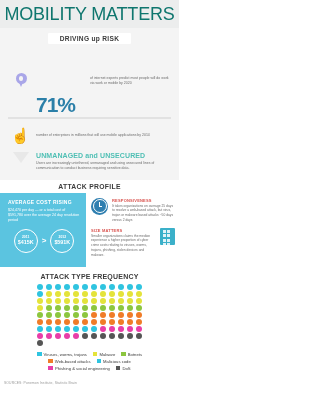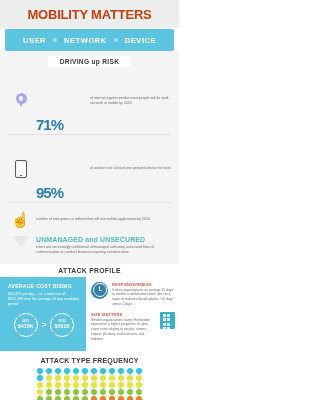--- a/index.html
+++ b/index.html
@@ -12,21 +12,21 @@
   }
   .page{position:relative;width:179px;height:400px;background:#fff;}
 
   
   .title-bar{
     background:#eceded;
     height:28px;
     display:flex;align-items:center;justify-content:center;
   }
   .title{
-    font-size:13px;font-weight:700;color:#c2410c;
+    font-size:18px;font-weight:400;color:#0f766e;
     letter-spacing:-0.2px;
   }
   .navbar{
     margin:1px 5px 0 5px;
     background:#5bc4e0;
     height:22px;border-radius:2px;
     display:flex;align-items:center;justify-content:center;
     gap:7px;
   }
   .navitem{font-size:7.6px;font-weight:700;color:#ffffff;letter-spacing:0.5px;}
@@ -43,21 +43,21 @@
   }
 
   .statrow{
     display:flex;align-items:center;
     background:#f4f4f4;
     padding:2px 6px;
     min-height:28px;
   }
   .icon-cell{width:30px;display:flex;align-items:center;justify-content:center;flex:none;}
   .bignum{
-    font-size:15px;font-weight:700;color:#2b7fa8;
+    font-size:21px;font-weight:700;color:#2b7fa8;
     width:54px;flex:none;letter-spacing:-1px;line-height:1;margin-top:48px;
   }
   .statdesc{
     font-size:3.5px;color:#6c6c6c;line-height:1.42;
     flex:1;padding-right:2px;
   }
   .divider{height:1px;background:#e2e2e2;margin:0 8px;}
 
   
   .pin{width:11px;height:15px;position:relative;}
@@ -176,56 +176,39 @@
 </style>
 </head>
 <body>
 
 <div class="page">
 
   <div class="title-bar">
     <div class="title">MOBILITY MATTERS</div>
   </div>
 
-  <div class="navbar">
-    <span class="navitem">USER</span>
-    <span class="navdot"></span>
-    <span class="navitem">NETWORK</span>
-    <span class="navdot"></span>
-    <span class="navitem">DEVICE</span>
-  </div>
 
   <div class="band">
     <div class="band-title-wrap">
       <div class="band-title">DRIVING up RISK</div>
     </div>
 
     <div class="statrow">
       <div class="icon-cell">
         <div class="pin">
           <div class="pin-head"></div>
           <div class="pin-tip"></div>
           <div class="pin-dot"></div>
         </div>
       </div>
       <div class="bignum">71%</div>
       <div class="statdesc">of internet experts predict most people will do work via work or mobile by 2020</div>
     </div>
     <div class="divider"></div>
 
-    <div class="statrow">
-      <div class="icon-cell">
-        <div class="phone">
-          <div class="phone-screen"></div>
-          <div class="phone-btn"></div>
-        </div>
-      </div>
-      <div class="bignum">95%</div>
-      <div class="statdesc">of workers use at least one personal device for work</div>
-    </div>
     <div class="divider"></div>
 
     <div class="statrow">
       <div class="icon-cell">
         <span class="hand">☝</span>
       </div>
       <div class="statdesc">number of enterprises in millions that will use mobile applications by 2014</div>
     </div>
 
     <div class="unmanaged">

